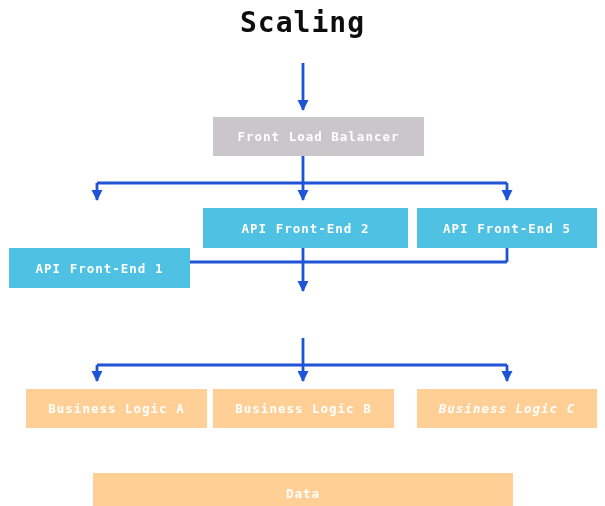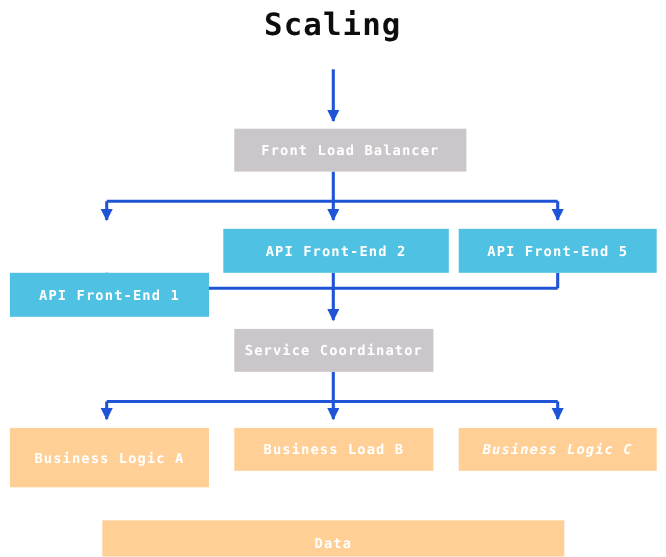--- a/index.html
+++ b/index.html
@@ -61,21 +61,21 @@
   }
   .node.gray{background:var(--node-gray);}
   .node.blue{background:var(--node-blue);}
   .node.orange{background:var(--node-orange);}
 
   #n-flb  {left:213px; top:117px; width:211px; height:39px;align-items:center;}
   #n-api1 {left:9px;   top:208px; width:181px; height:40px;margin-top:40px;}
   #n-api2 {left:203px; top:208px; width:205px; height:40px;}
   #n-api3 {left:417px; top:208px; width:180px; height:40px;}
   #n-sc   {left:213px; top:299px; width:181px; height:39px;}
-  #n-bla  {left:9px;   top:389px; width:181px; height:54px;justify-content:center;}
+  #n-bla  {left:26px;   top:389px; width:181px; height:39px;justify-content:center;}
   #n-blb  {left:213px; top:389px; width:181px; height:39px;}
   #n-blc  {left:417px; top:389px; width:180px; height:39px;font-style:italic;}
   #n-data {left:93px;  top:473px; width:420px; height:40px;}
 </style>
 </head>
 <body>
 
 <div class="canvas">
 
   <div class="diagram-title">Scaling</div>
@@ -122,29 +122,26 @@
   <div class="node blue" id="n-api1">
     <span>API Front-End 1</span>
   </div>
   <div class="node blue" id="n-api2">
     <span>API Front-End 2</span>
   </div>
   <div class="node blue" id="n-api3">
     <span>API Front-End 5</span>
   </div>
 
-  <div class="node gray" id="n-sc">
-    <span>Service Coordinator</span>
-  </div>
 
   <div class="node orange" id="n-bla">
     <span>Business Logic A</span>
   </div>
   <div class="node orange" id="n-blb">
-    <span>Business Load B</span>
+    <span>Business Logic B</span>
   </div>
   <div class="node orange" id="n-blc">
     <span>Business Logic C</span>
   </div>
 
   <div class="node orange" id="n-data">
     <span>Data</span>
   </div>
 
 </div>

